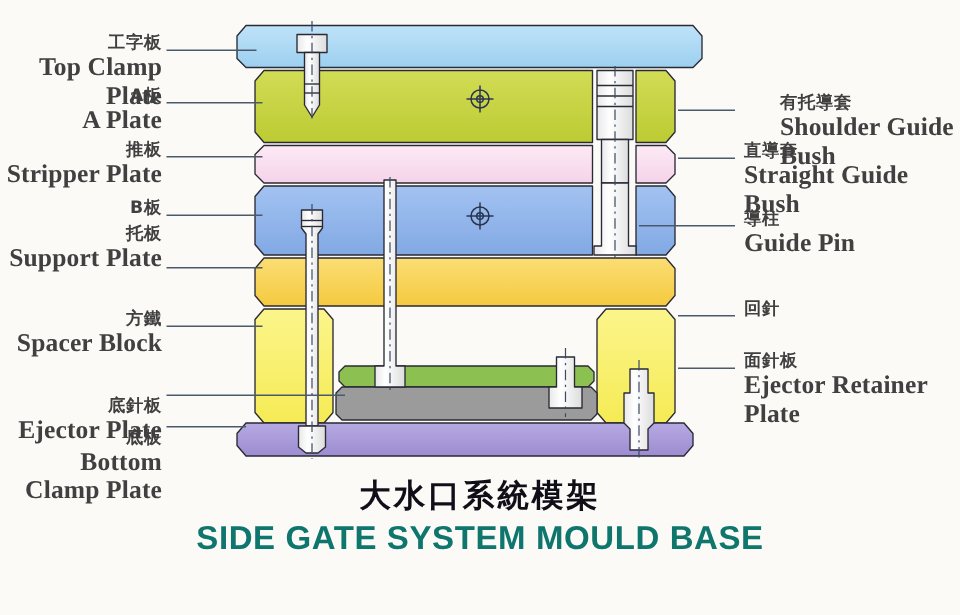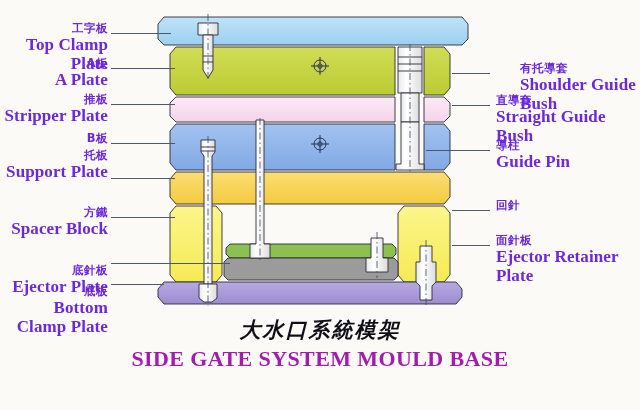--- a/index.html
+++ b/index.html
@@ -4,40 +4,40 @@
 <style>
   html,body{margin:0;padding:0;}
   body{
     width:640px;height:410px;overflow:hidden;
     background:#fbfaf7;
     font-family:"Liberation Serif","DejaVu Serif",serif;
   }
   #root{position:relative;width:640px;height:410px;}
 
   
-  .lbl{position:absolute;line-height:1.12;color:#6d28d9;}
+  .lbl{position:absolute;line-height:1.12;color:#404040;}
   .lbl .cn{font-size:11.5px;font-weight:700;letter-spacing:.5px;
            font-family:"DejaVu Sans","Liberation Sans",sans-serif;}
   .lbl .en{font-size:17px;font-weight:700;letter-spacing:.1px;
            font-family:"Liberation Serif","DejaVu Serif",serif;}
   .lbl.left{text-align:right;}
   .lbl.right{text-align:left;}
 
   
   .leader{position:absolute;height:1px;background:#4a5a6a;}
 
   
   #draw{position:absolute;left:0;top:0;width:640px;height:410px;}
 
   
   #title{position:absolute;left:0;right:0;text-align:center;}
   #title .t-cn{font-size:21px;font-weight:700;letter-spacing:2px;color:#100f18;
-               font-family:"DejaVu Sans","Liberation Sans",sans-serif;font-style:italic;}
-  #title .t-en{font-size:22px;font-weight:700;letter-spacing:.4px;color:#a21caf;
-               font-family:Liberation Serif, serif;
+               font-family:"DejaVu Sans","Liberation Sans",sans-serif;}
+  #title .t-en{font-size:22px;font-weight:700;letter-spacing:.4px;color:#0f766e;
+               font-family:Liberation Sans, sans-serif;
                margin-top:2px;}
 </style>
 </head>
 <body>
 
 <div id="root">
 
   <svg id="draw" viewBox="0 0 640 410">
     <defs>
       <linearGradient id="gTop" x1="0" y1="0" x2="0" y2="1">

